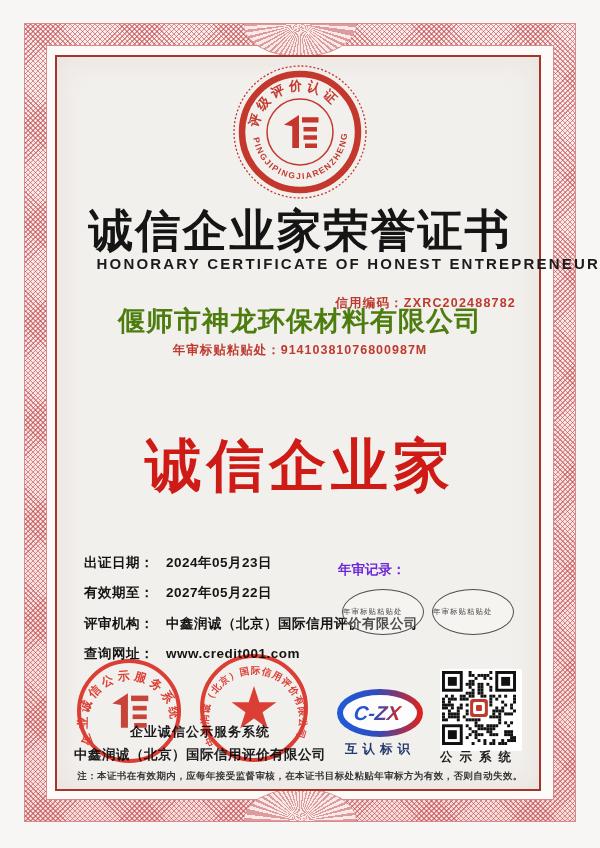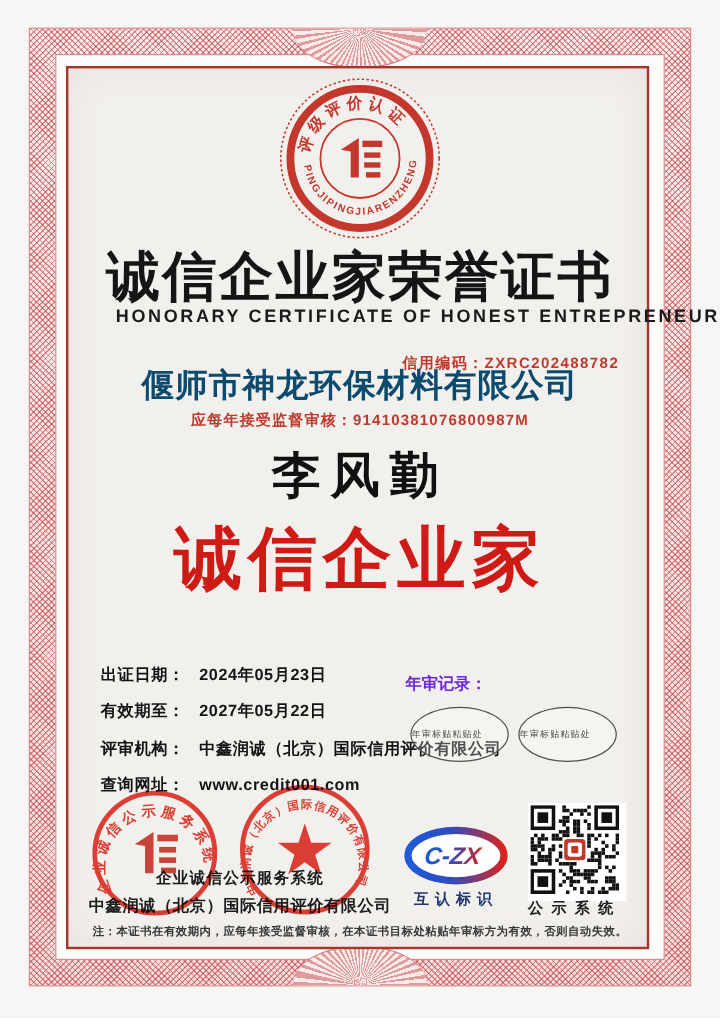--- a/index.html
+++ b/index.html
@@ -37,21 +37,21 @@
     border:2.5px solid #a5352b;background:#f2f0ed;
     box-shadow:inset 0 0 30px rgba(190,160,150,.18);
   }
   .content{position:absolute;inset:0;z-index:4;}
   .abs{position:absolute;}
   .ctr{left:0;right:0;text-align:center;}
   
   .title{top:201px;font-size:45px;font-weight:900;color:#151515;letter-spacing:2px;}
   .subtitle{top:255px;font-size:15px;font-weight:700;color:#1b1b1b;letter-spacing:2.2px;text-align:right;}
   .credit{top:280px;right:84px;font-size:12.5px;font-weight:700;color:#bf3a2e;letter-spacing:1.2px;margin-top:15px;}
-  .company{top:303px;font-size:27px;font-weight:900;color:#0c4a6e;letter-spacing:1px;}
+  .company{top:303px;font-size:27px;font-weight:900;color:#4d7c0f;letter-spacing:1px;}
   .uscc{top:342px;font-size:12.5px;font-weight:700;color:#bf3a2e;letter-spacing:1px;}
   .person{top:369px;font-size:41px;font-weight:900;color:#111;letter-spacing:8px;}
   .honor{top:428px;font-size:57px;font-weight:900;color:#ce1b16;letter-spacing:5px;}
   .fields{left:84px;top:548px;width:330px;}
   .field-row{height:30.4px;line-height:30.4px;font-size:13.5px;font-weight:700;color:#141414;letter-spacing:.5px;white-space:nowrap;}
   .field-row .lbl{margin-right:12px;}
   .annual-heading{left:338px;top:561px;font-size:13.5px;font-weight:700;color:#6d28d9;}
   .slot{
     top:589px;width:80px;height:44px;border:1.4px solid #4f4f4f;border-radius:50%;
     display:flex;align-items:center;justify-content:flex-start;
@@ -109,22 +109,21 @@
   </svg>
 
   <div class="abs ctr title">诚信企业家荣誉证书</div>
   <div class="abs ctr subtitle">HONORARY CERTIFICATE OF HONEST ENTREPRENEUR</div>
 
   <div class="abs credit">
     <span>信用编码：</span><span>ZXRC202488782</span>
   </div>
 
   <div class="abs ctr company">偃师市神龙环保材料有限公司</div>
-  <div class="abs ctr uscc">应每年接受监督审核：91410381076800987M</div>
-  <div class="abs ctr person">李风勤</div>
+  <div class="abs ctr uscc">年审标贴粘贴处：91410381076800987M</div>
   <div class="abs ctr honor">诚信企业家</div>
 
   <div class="abs fields">
     <div class="field-row">
       <span class="lbl">出证日期：</span><span>2024年05月23日</span>
     </div>
     <div class="field-row">
       <span class="lbl">有效期至：</span><span>2027年05月22日</span>
     </div>
     <div class="field-row">

